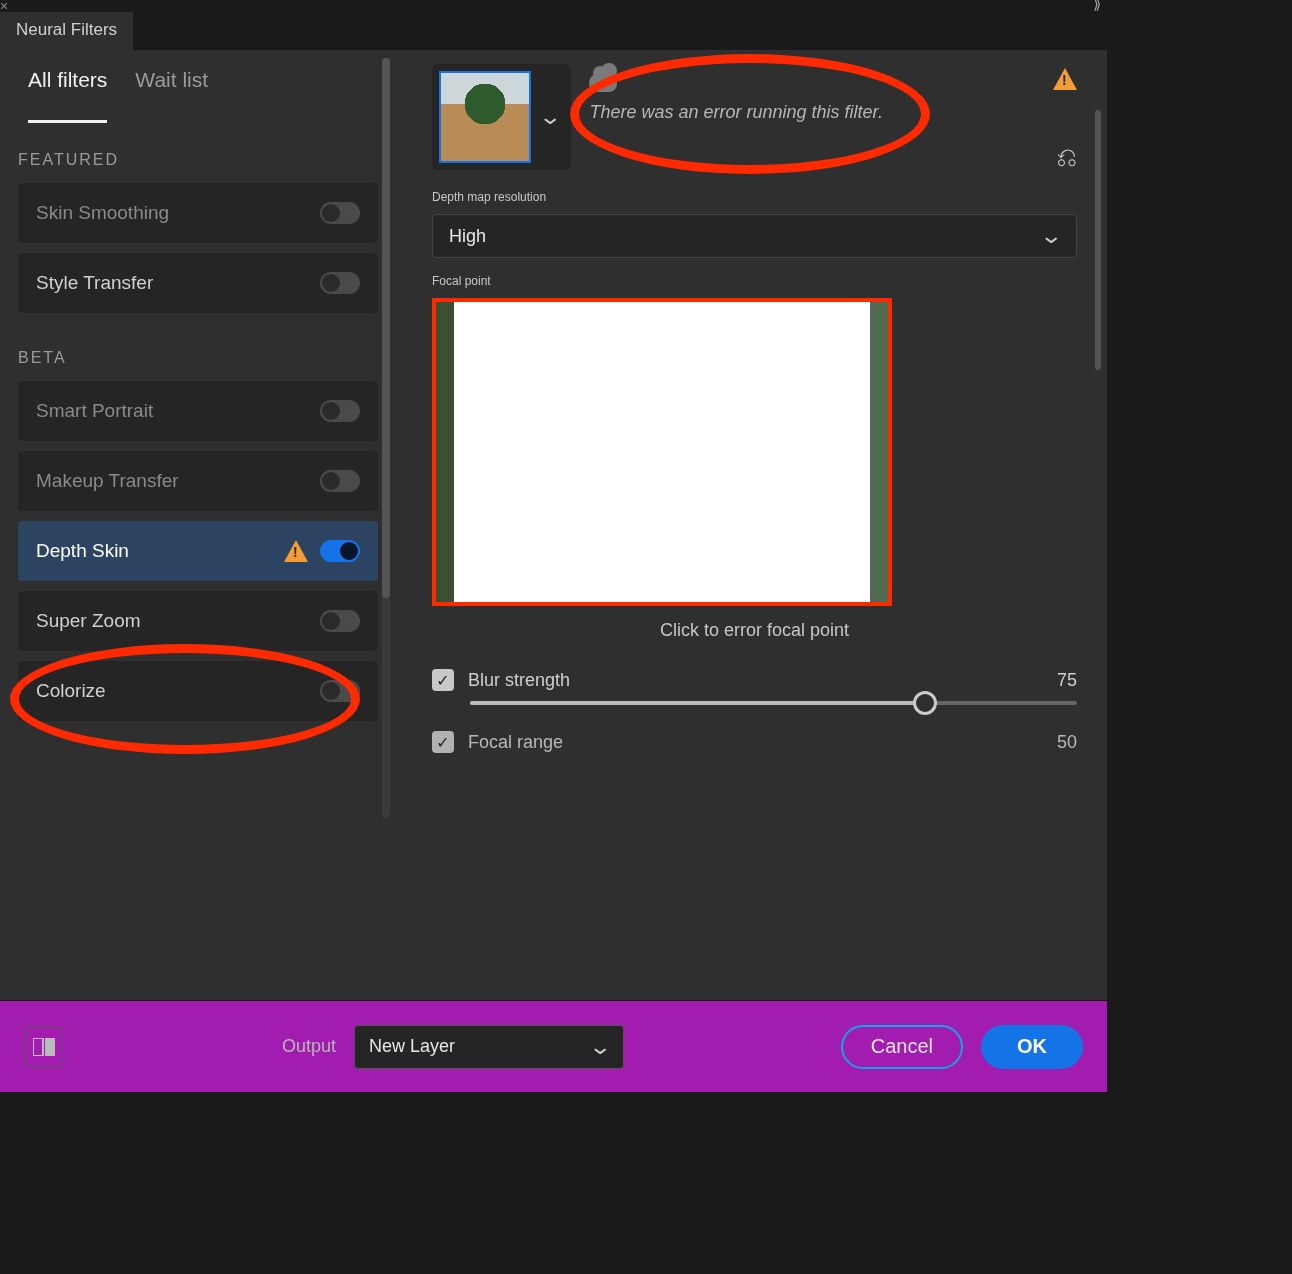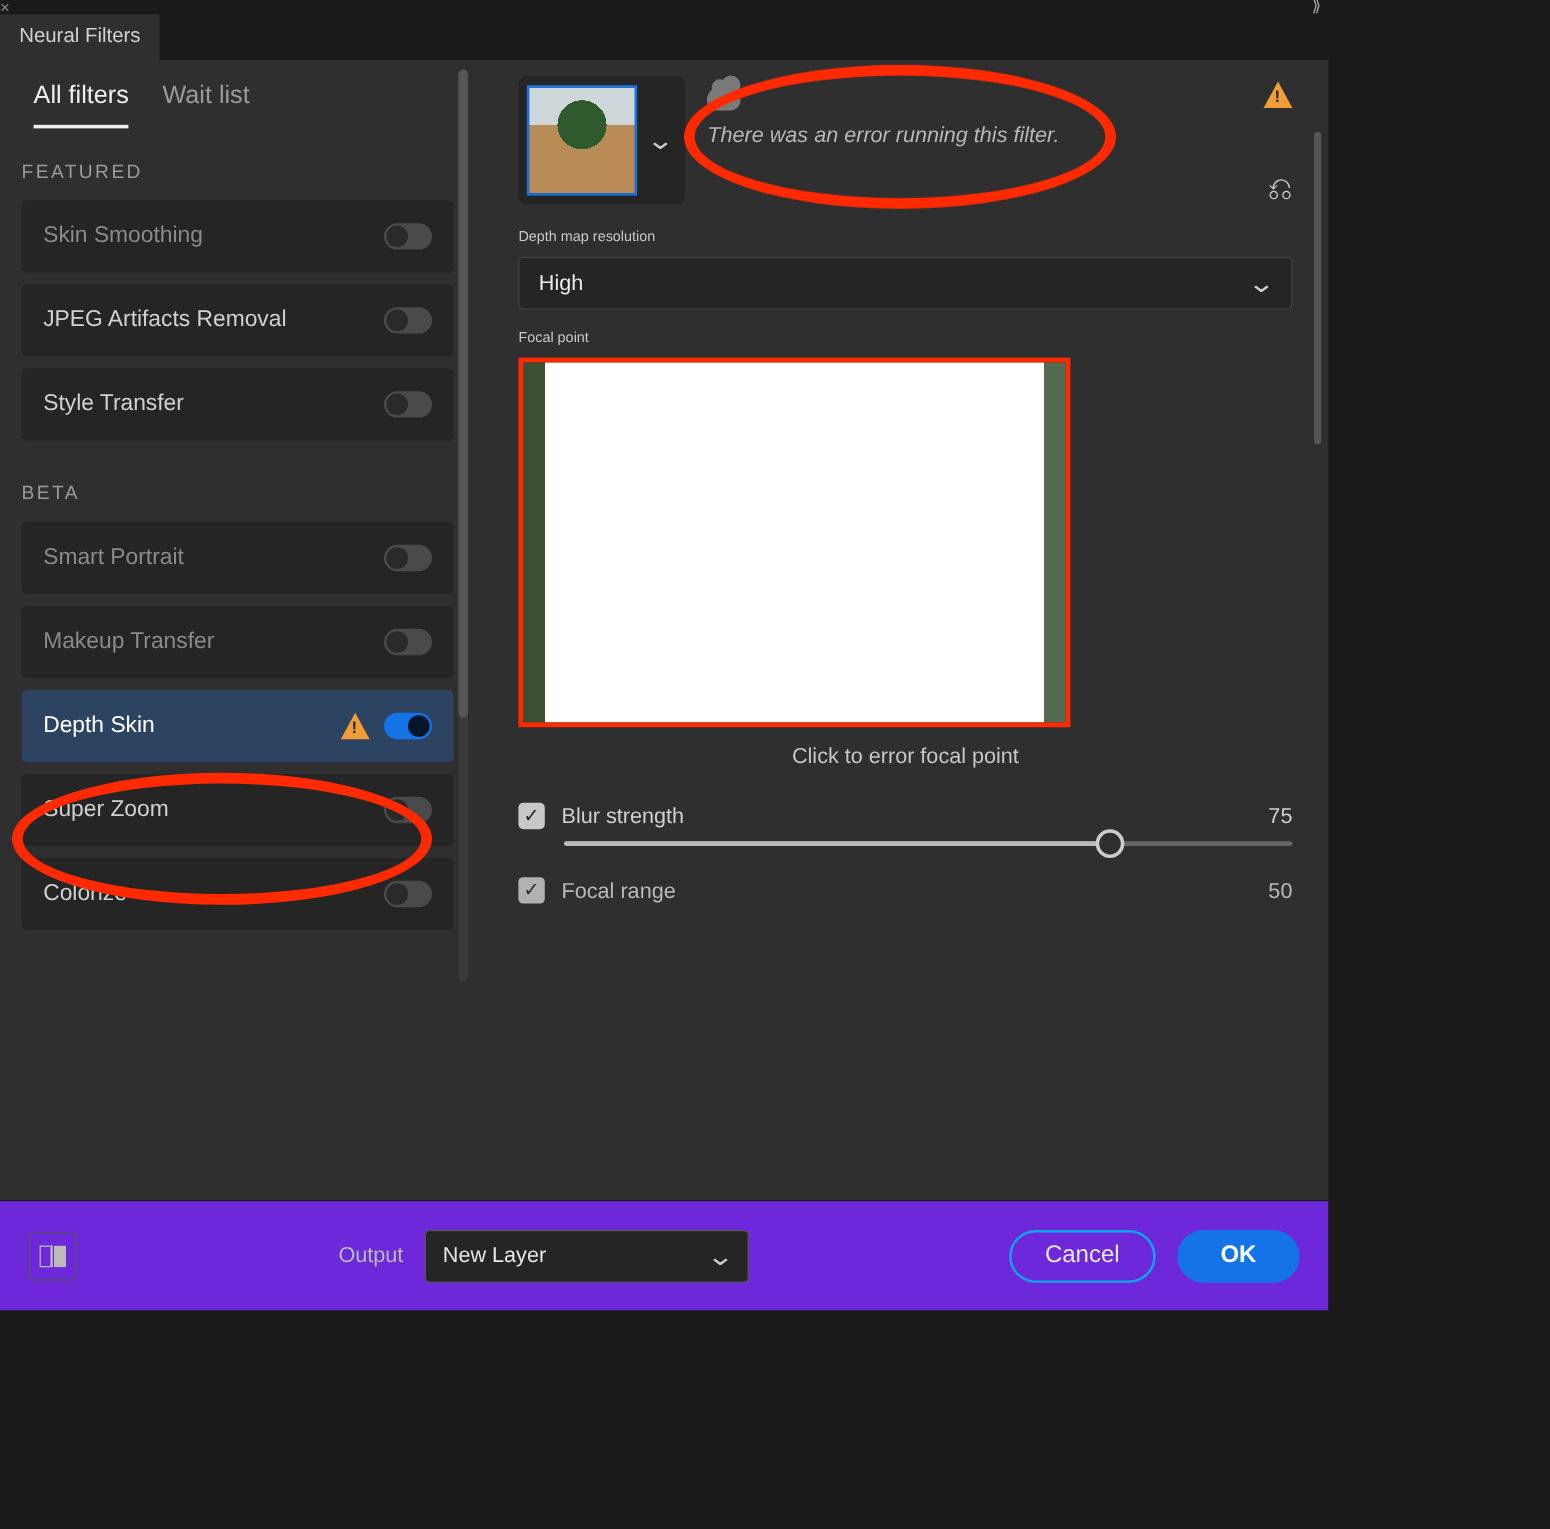--- a/index.html
+++ b/index.html
@@ -83,21 +83,21 @@
   }
   .subtabs {
     display: flex;
     gap: 28px;
     margin-bottom: 28px;
     padding-left: 10px;
   }
   .subtab {
     color: #9a9a9a;
     font-size: 21px;
-    padding-bottom: 12px;
+    padding-bottom: 28px;
     cursor: pointer;
   }
   .subtab.active {
     color: #f0f0f0;
     border-bottom: 3px solid #f0f0f0;
   }
   .section-head {
     color: #9a9a9a;
     letter-spacing: 2px;
     font-size: 16px;
@@ -284,21 +284,21 @@
   }
   .slider-knob{
     position:absolute;top:-10px;width:24px;height:24px;border:3px solid #ccc;border-radius:50%;background:#2f2f2f;
   }
   .partial-row{
     display:flex;align-items:center;gap:14px;margin-top:26px;opacity:0.85;
   }
   
   .footer{
     height:92px;
-    background:#6d28d9;
+    background:#a21caf;
     border-top:1px solid #1a1a1a;
     display:flex;
     align-items:center;
     padding:0 24px;
     gap:18px;
   }
   .compare-btn{
     width:40px;height:40px;border:1px solid #555;border-radius:4px;display:flex;align-items:center;justify-content:center;color:#ccc;font-size:18px;
   }
   .output-label{ margin-left:200px;color:#b8b8b8;font-size:18px; }
@@ -333,26 +333,20 @@
 
       <div class="subtabs">
         <div class="subtab active">All filters</div>
         <div class="subtab">Wait list</div>
       </div>
 
       <div class="section-head">FEATURED</div>
 
       <div class="filter-item disabled-text">
         <span>Skin Smoothing</span>
-        <div class="toggle">
-            <div class="knob"></div>
-          </div>
-      </div>
-      <div class="filter-item">
-        <span>JPEG Artifacts Removal</span>
         <div class="toggle">
             <div class="knob"></div>
           </div>
       </div>
       <div class="filter-item">
         <span>Style Transfer</span>
         <div class="toggle">
             <div class="knob"></div>
           </div>
       </div>

